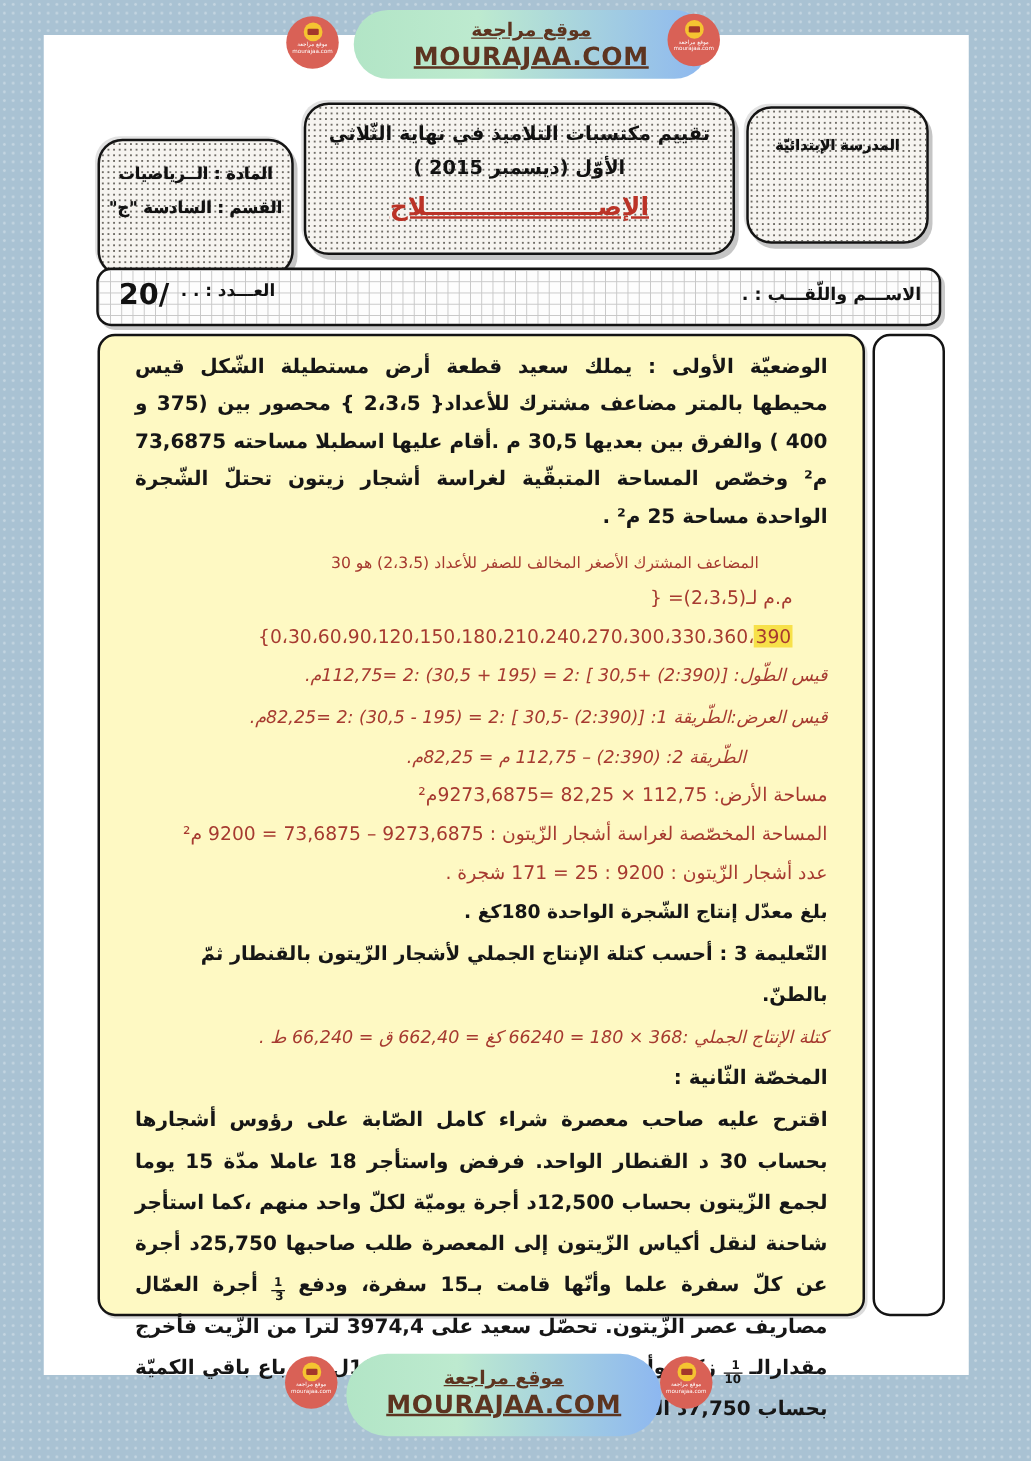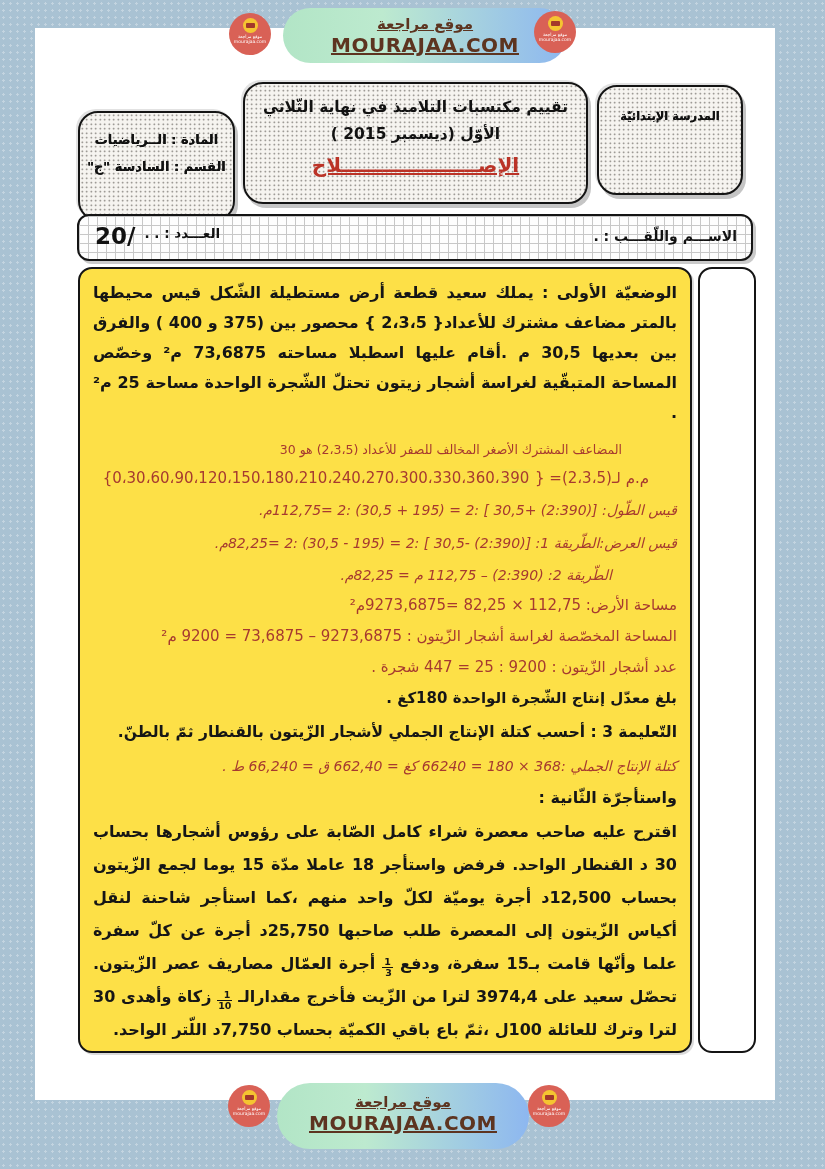--- a/index.html
+++ b/index.html
@@ -50,21 +50,21 @@
     direction:rtl;
   }
   .namebar .nlabel{position:absolute;right:14px;top:12px;font-weight:bold;font-size:14px;color:#111;}
   .namebar .score{position:absolute;left:16px;top:7px;direction:rtl;color:#111;}
   .namebar .score .slabel{font-weight:bold;font-size:13.5px;vertical-align:6px;}
   .namebar .score .sval{font-weight:bold;font-size:23px;margin-right:4px;display:inline-block;}
   
   .mainbox{
     position:absolute;left:78px;top:267px;width:614px;height:786px;
     border:2px solid #141414;border-radius:14px;box-sizing:border-box;
-    background:#fde047;padding:9px 13px;direction:rtl;color:#161616;
+    background:#fef9c3;padding:9px 28px;direction:rtl;color:#161616;
     box-shadow:2px 2px 0 rgba(175,175,175,.45);
   }
   .sidebox{
     position:absolute;left:698px;top:267px;width:58px;height:786px;
     border:2px solid #141414;border-radius:14px;box-sizing:border-box;background:#fff;
   }
   .para{font-size:16px;font-weight:bold;line-height:30px;text-align:justify;text-align-last:right;}
   .para.mb{margin-bottom:9px;}
   .qline{font-size:15.5px;font-weight:bold;line-height:31px;text-align:right;margin-bottom:2px;}
   .red{color:#a63a30;}
@@ -134,31 +134,31 @@
 
   <div class="setline red"><span>م.م لـ(2،3،5)= { 0،30،60،90،120،150،180،210،240،270،300،330،360،</span><span class="hl">390</span><span>}</span></div>
 
   <div class="eq red">قيس الطّول: [(2:390) +30,5 ] :2 = (195 + 30,5) :2 =112,75م.</div>
   <div class="eq red">قيس العرض:الطّريقة 1: [(2:390) -30,5 ] :2 = (195 - 30,5) :2 =82,25م.</div>
   <div class="eq red indent">الطّريقة 2: (2:390) – 112,75 م = 82,25م.</div>
 
 
   <div class="ansline red">مساحة الأرض: 112,75 × 82,25 =9273,6875م²</div>
   <div class="ansline red">المساحة المخصّصة لغراسة أشجار الزّيتون : 9273,6875 – 73,6875 = 9200 م²</div>
-  <div class="ansline red">عدد أشجار الزّيتون : 9200 : 25 = 447 شجرة .</div>
+  <div class="ansline red">عدد أشجار الزّيتون : 9200 : 25 = 171 شجرة .</div>
 
   <div class="qline" style="font-size:15px;">بلغ معدّل إنتاج الشّجرة الواحدة 180كغ .</div>
 
   <div class="qline" style="line-height:33px;">
     <span>التّعليمة 3 :</span><span> أحسب كتلة الإنتاج الجملي لأشجار الزّيتون بالقنطار ثمّ بالطنّ.</span>
   </div>
 
   <div class="eq red" style="line-height:31px;">كتلة الإنتاج الجملي :368 × 180 = 66240 كغ = 662,40 ق = 66,240 ط .</div>
 
-  <div class="qline" style="font-size:16px;">واستأجرّة الثّانية :</div>
+  <div class="qline" style="font-size:16px;">المخصّة الثّانية :</div>
 
   <div class="para" style="line-height:33px;">
     <span> اقترح عليه صاحب معصرة شراء كامل الصّابة على رؤوس أشجارها بحساب 30 د القنطار الواحد. فرفض واستأجر 18 عاملا مدّة 15 يوما لجمع الزّيتون بحساب 12,500د أجرة يوميّة لكلّ واحد منهم ،كما استأجر شاحنة لنقل أكياس الزّيتون إلى المعصرة طلب صاحبها 25,750د أجرة عن كلّ سفرة علما وأنّها قامت بـ15 سفرة، ودفع </span><span class="frac"><span class="fnum">1</span><span class="fden">3</span></span><span> أجرة العمّال مصاريف عصر الزّيتون. تحصّل سعيد على 3974,4 لترا من الزّيت فأخرج مقدارالـ </span><span class="frac"><span class="fnum">1</span><span class="fden">10</span></span><span> زكاة وأهدى 30 لترا وترك للعائلة 100ل ،ثمّ باع باقي الكميّة بحساب 7,750د اللّتر الواحد.</span>
   </div>
 
 </div>
 
 <div class="logo" style="left:228px;top:1085px;">
   <div class="badge"></div>
   <div class="cap1">موقع مراجعة</div>

